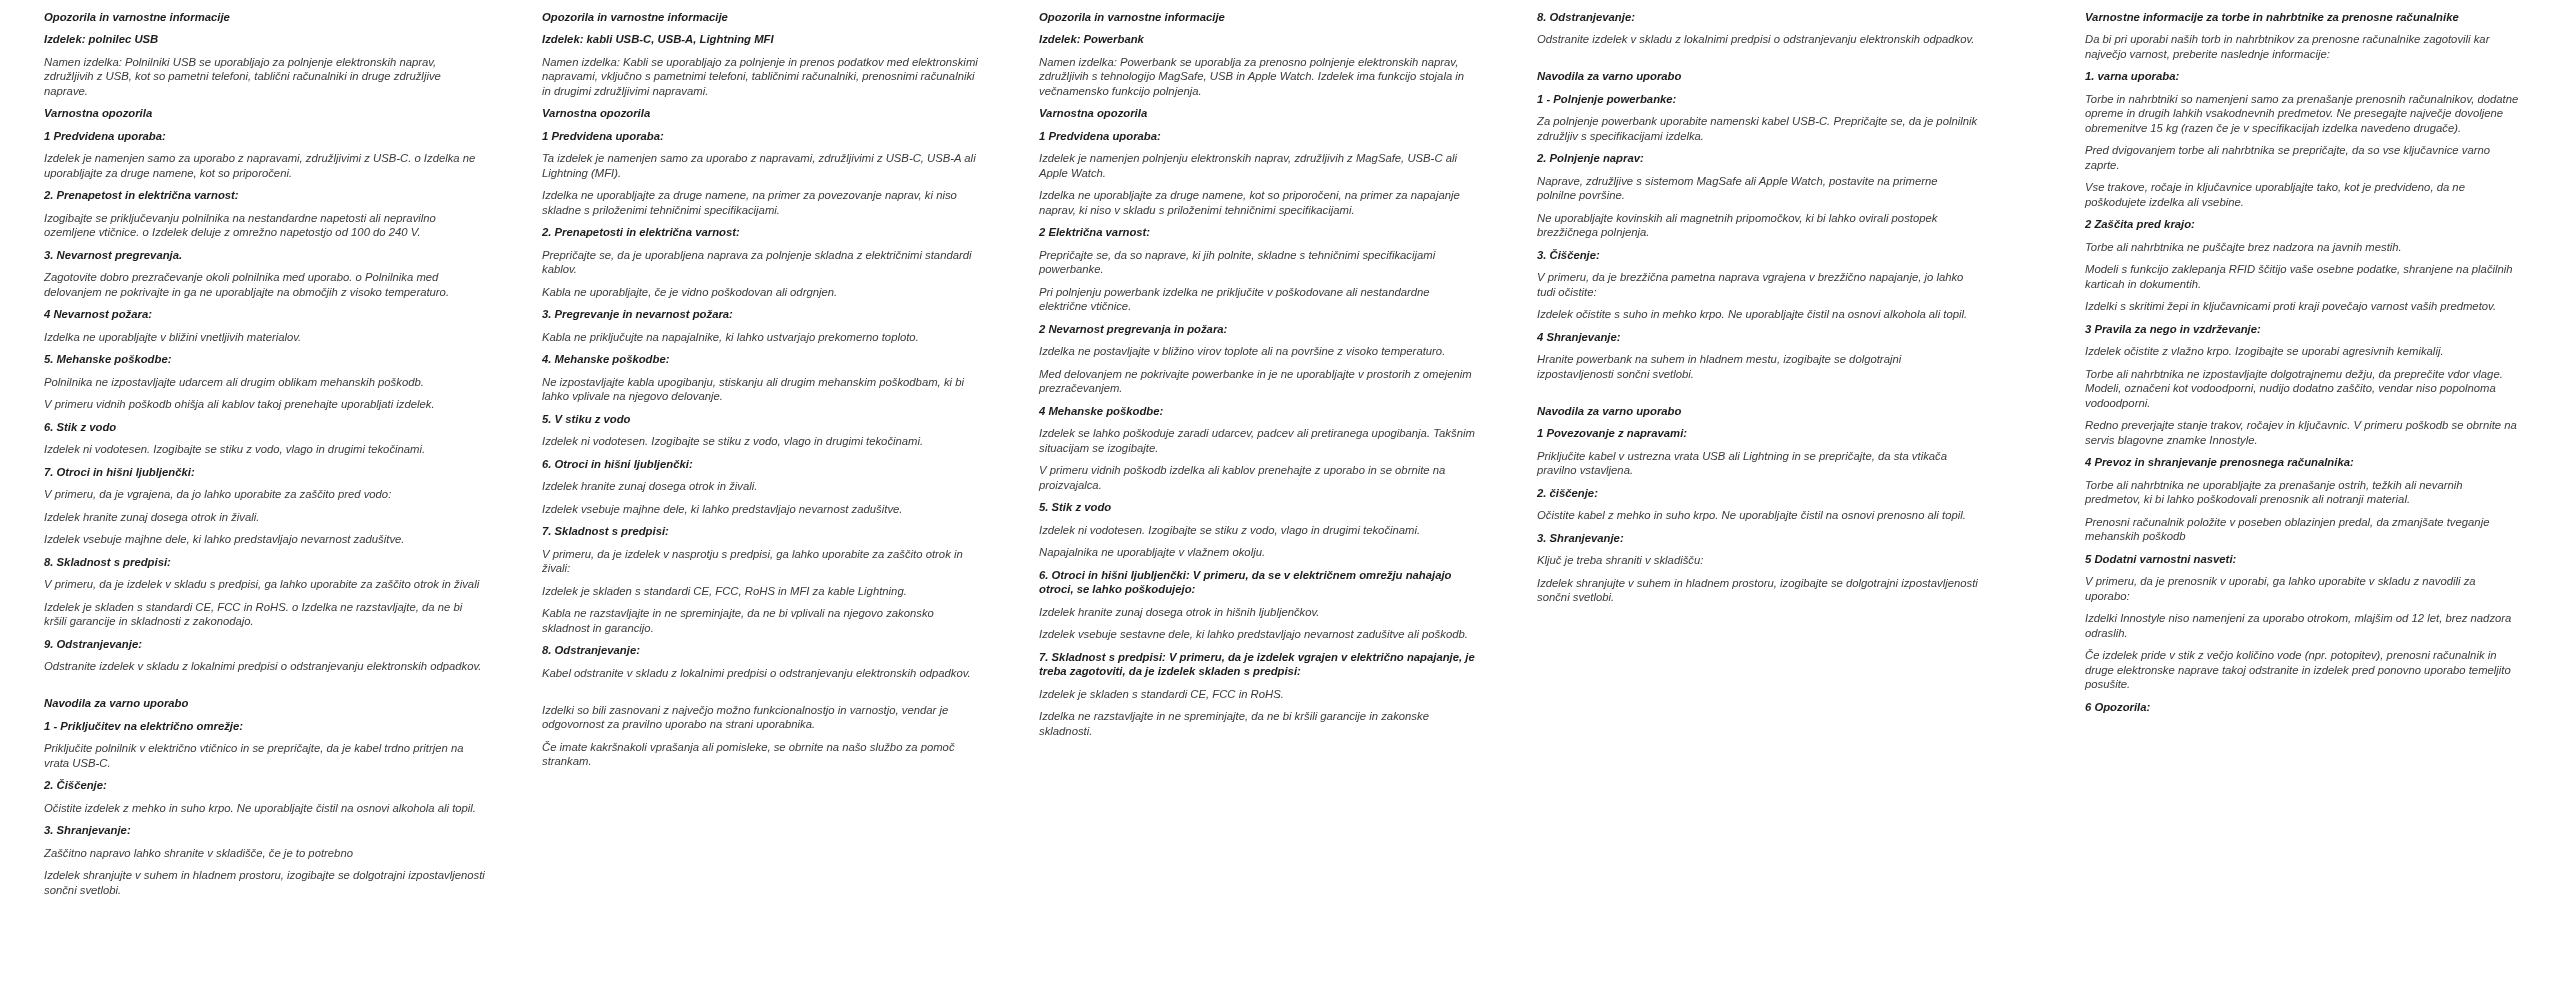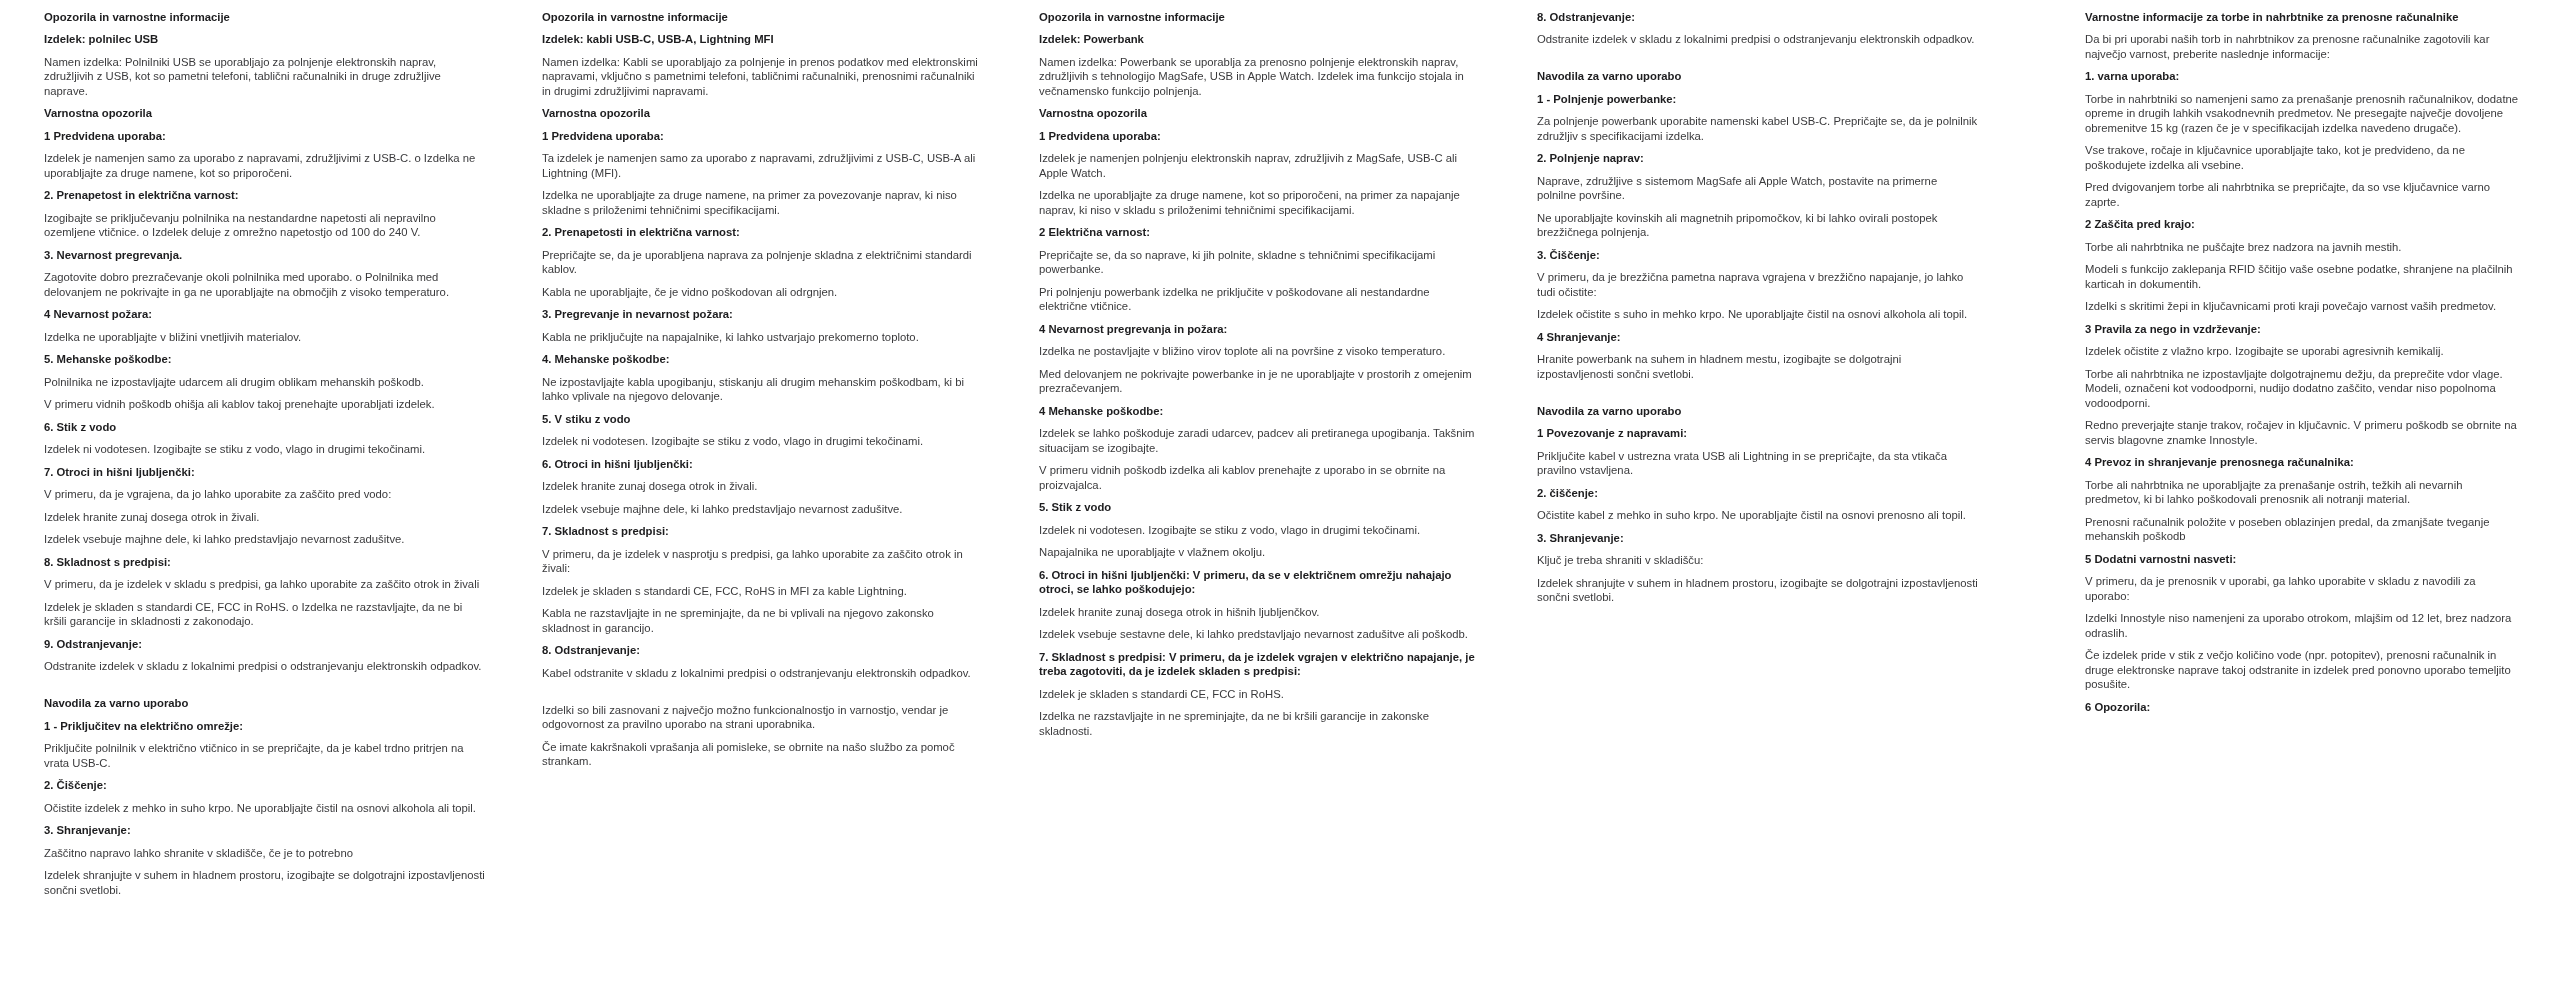--- a/index.html
+++ b/index.html
@@ -2,21 +2,21 @@
 <html style="font-size:13px"><head>
 <meta charset="utf-8">
 <style>
   html,body{margin:0;padding:0;}
   body{
     width:2576px;height:1006px;overflow:hidden;
     background:#ffffff;
     font-family:"Liberation Sans","DejaVu Sans",sans-serif;
     -webkit-font-smoothing:antialiased;
   }
-  #doc{position:relative;width:2576px;height:1006px;}
+  #doc{position:relative;width:2576px;height:1006px;font-style:italic;}
   .col{position:absolute;top:0;padding-top:9.7px;}
   .col1{left:44px;width:441px;}
   .col2{left:542px;width:441px;}
   .col3{left:1039px;width:441px;}
   .col4{left:1537px;width:441px;}
   .col5{left:2085px;width:435px;}
   .h{
     font-size:11.3px;line-height:14.5px;font-weight:bold;
     color:#1d1d1f;margin:0 0 8px 0;white-space:pre-wrap;
   }
@@ -101,21 +101,21 @@
       <div class="h">Opozorila in varnostne informacije</div>
       <div class="h">Izdelek: Powerbank</div>
       <div class="p">Namen izdelka: Powerbank se uporablja za prenosno polnjenje elektronskih naprav, združljivih s tehnologijo MagSafe, USB in Apple Watch. Izdelek ima funkcijo stojala in večnamensko funkcijo polnjenja.</div>
       <div class="h">Varnostna opozorila</div>
       <div class="h">1 Predvidena uporaba:</div>
       <div class="p">Izdelek je namenjen polnjenju elektronskih naprav, združljivih z MagSafe, USB-C ali Apple Watch.</div>
       <div class="p">Izdelka ne uporabljajte za druge namene, kot so priporočeni, na primer za napajanje naprav, ki niso v skladu s priloženimi tehničnimi specifikacijami.</div>
       <div class="h">2 Električna varnost:</div>
       <div class="p">Prepričajte se, da so naprave, ki jih polnite, skladne s tehničnimi specifikacijami powerbanke.</div>
       <div class="p">Pri polnjenju powerbank izdelka ne priključite v poškodovane ali nestandardne električne vtičnice.</div>
-      <div class="h">4 Nevarnost pregrevanja in požara:</div>
+      <div class="h">2 Nevarnost pregrevanja in požara:</div>
       <div class="p">Izdelka ne postavljajte v bližino virov toplote ali na površine z visoko temperaturo.</div>
       <div class="p">Med delovanjem ne pokrivajte powerbanke in je ne uporabljajte v prostorih z omejenim prezračevanjem.</div>
       <div class="h">4 Mehanske poškodbe:</div>
       <div class="p">Izdelek se lahko poškoduje zaradi udarcev, padcev ali pretiranega upogibanja. Takšnim situacijam se izogibajte.</div>
       <div class="p">V primeru vidnih poškodb izdelka ali kablov prenehajte z uporabo in se obrnite na proizvajalca.</div>
       <div class="h">5. Stik z vodo</div>
       <div class="p">Izdelek ni vodotesen. Izogibajte se stiku z vodo, vlago in drugimi tekočinami.</div>
       <div class="p">Napajalnika ne uporabljajte v vlažnem okolju.</div>
       <div class="h">6. Otroci in hišni ljubljenčki: V primeru, da se v električnem omrežju nahajajo otroci, se lahko poškodujejo:</div>
       <div class="p">Izdelek hranite zunaj dosega otrok in hišnih ljubljenčkov.</div>
@@ -147,22 +147,22 @@
       <div class="p">Očistite kabel z mehko in suho krpo. Ne uporabljajte čistil na osnovi prenosno ali topil.</div>
       <div class="h">3. Shranjevanje:</div>
       <div class="p">Ključ je treba shraniti v skladišču:</div>
       <div class="p">Izdelek shranjujte v suhem in hladnem prostoru, izogibajte se dolgotrajni izpostavljenosti sončni svetlobi.</div>
     </div>
     <div class="col col5">
       <div class="h">Varnostne informacije za torbe in nahrbtnike za prenosne računalnike</div>
       <div class="p">Da bi pri uporabi naših torb in nahrbtnikov za prenosne računalnike zagotovili kar največjo varnost, preberite naslednje informacije:</div>
       <div class="h">1. varna uporaba:</div>
       <div class="p">Torbe in nahrbtniki so namenjeni samo za prenašanje prenosnih računalnikov, dodatne opreme in drugih lahkih vsakodnevnih predmetov. Ne presegajte največje dovoljene obremenitve 15 kg (razen če je v specifikacijah izdelka navedeno drugače).</div>
+      <div class="p">Pred dvigovanjem torbe ali nahrbtnika se prepričajte, da so vse ključavnice varno zaprte.</div>
       <div class="p">Vse trakove, ročaje in ključavnice uporabljajte tako, kot je predvideno, da ne poškodujete izdelka ali vsebine.</div>
-      <div class="p">Pred dvigovanjem torbe ali nahrbtnika se prepričajte, da so vse ključavnice varno zaprte.</div>
       <div class="h">2 Zaščita pred krajo:</div>
       <div class="p">Torbe ali nahrbtnika ne puščajte brez nadzora na javnih mestih.</div>
       <div class="p">Modeli s funkcijo zaklepanja RFID ščitijo vaše osebne podatke, shranjene na plačilnih karticah in dokumentih.</div>
       <div class="p">Izdelki s skritimi žepi in ključavnicami proti kraji povečajo varnost vaših predmetov.</div>
       <div class="h">3 Pravila za nego in vzdrževanje:</div>
       <div class="p">Izdelek očistite z vlažno krpo. Izogibajte se uporabi agresivnih kemikalij.</div>
       <div class="p">Torbe ali nahrbtnika ne izpostavljajte dolgotrajnemu dežju, da preprečite vdor vlage. Modeli, označeni kot vodoodporni, nudijo dodatno zaščito, vendar niso popolnoma vodoodporni.</div>
       <div class="p">Redno preverjajte stanje trakov, ročajev in ključavnic. V primeru poškodb se obrnite na servis blagovne znamke Innostyle.</div>
       <div class="h">4 Prevoz in shranjevanje prenosnega računalnika:</div>
       <div class="p">Torbe ali nahrbtnika ne uporabljajte za prenašanje ostrih, težkih ali nevarnih predmetov, ki bi lahko poškodovali prenosnik ali notranji material.</div>

